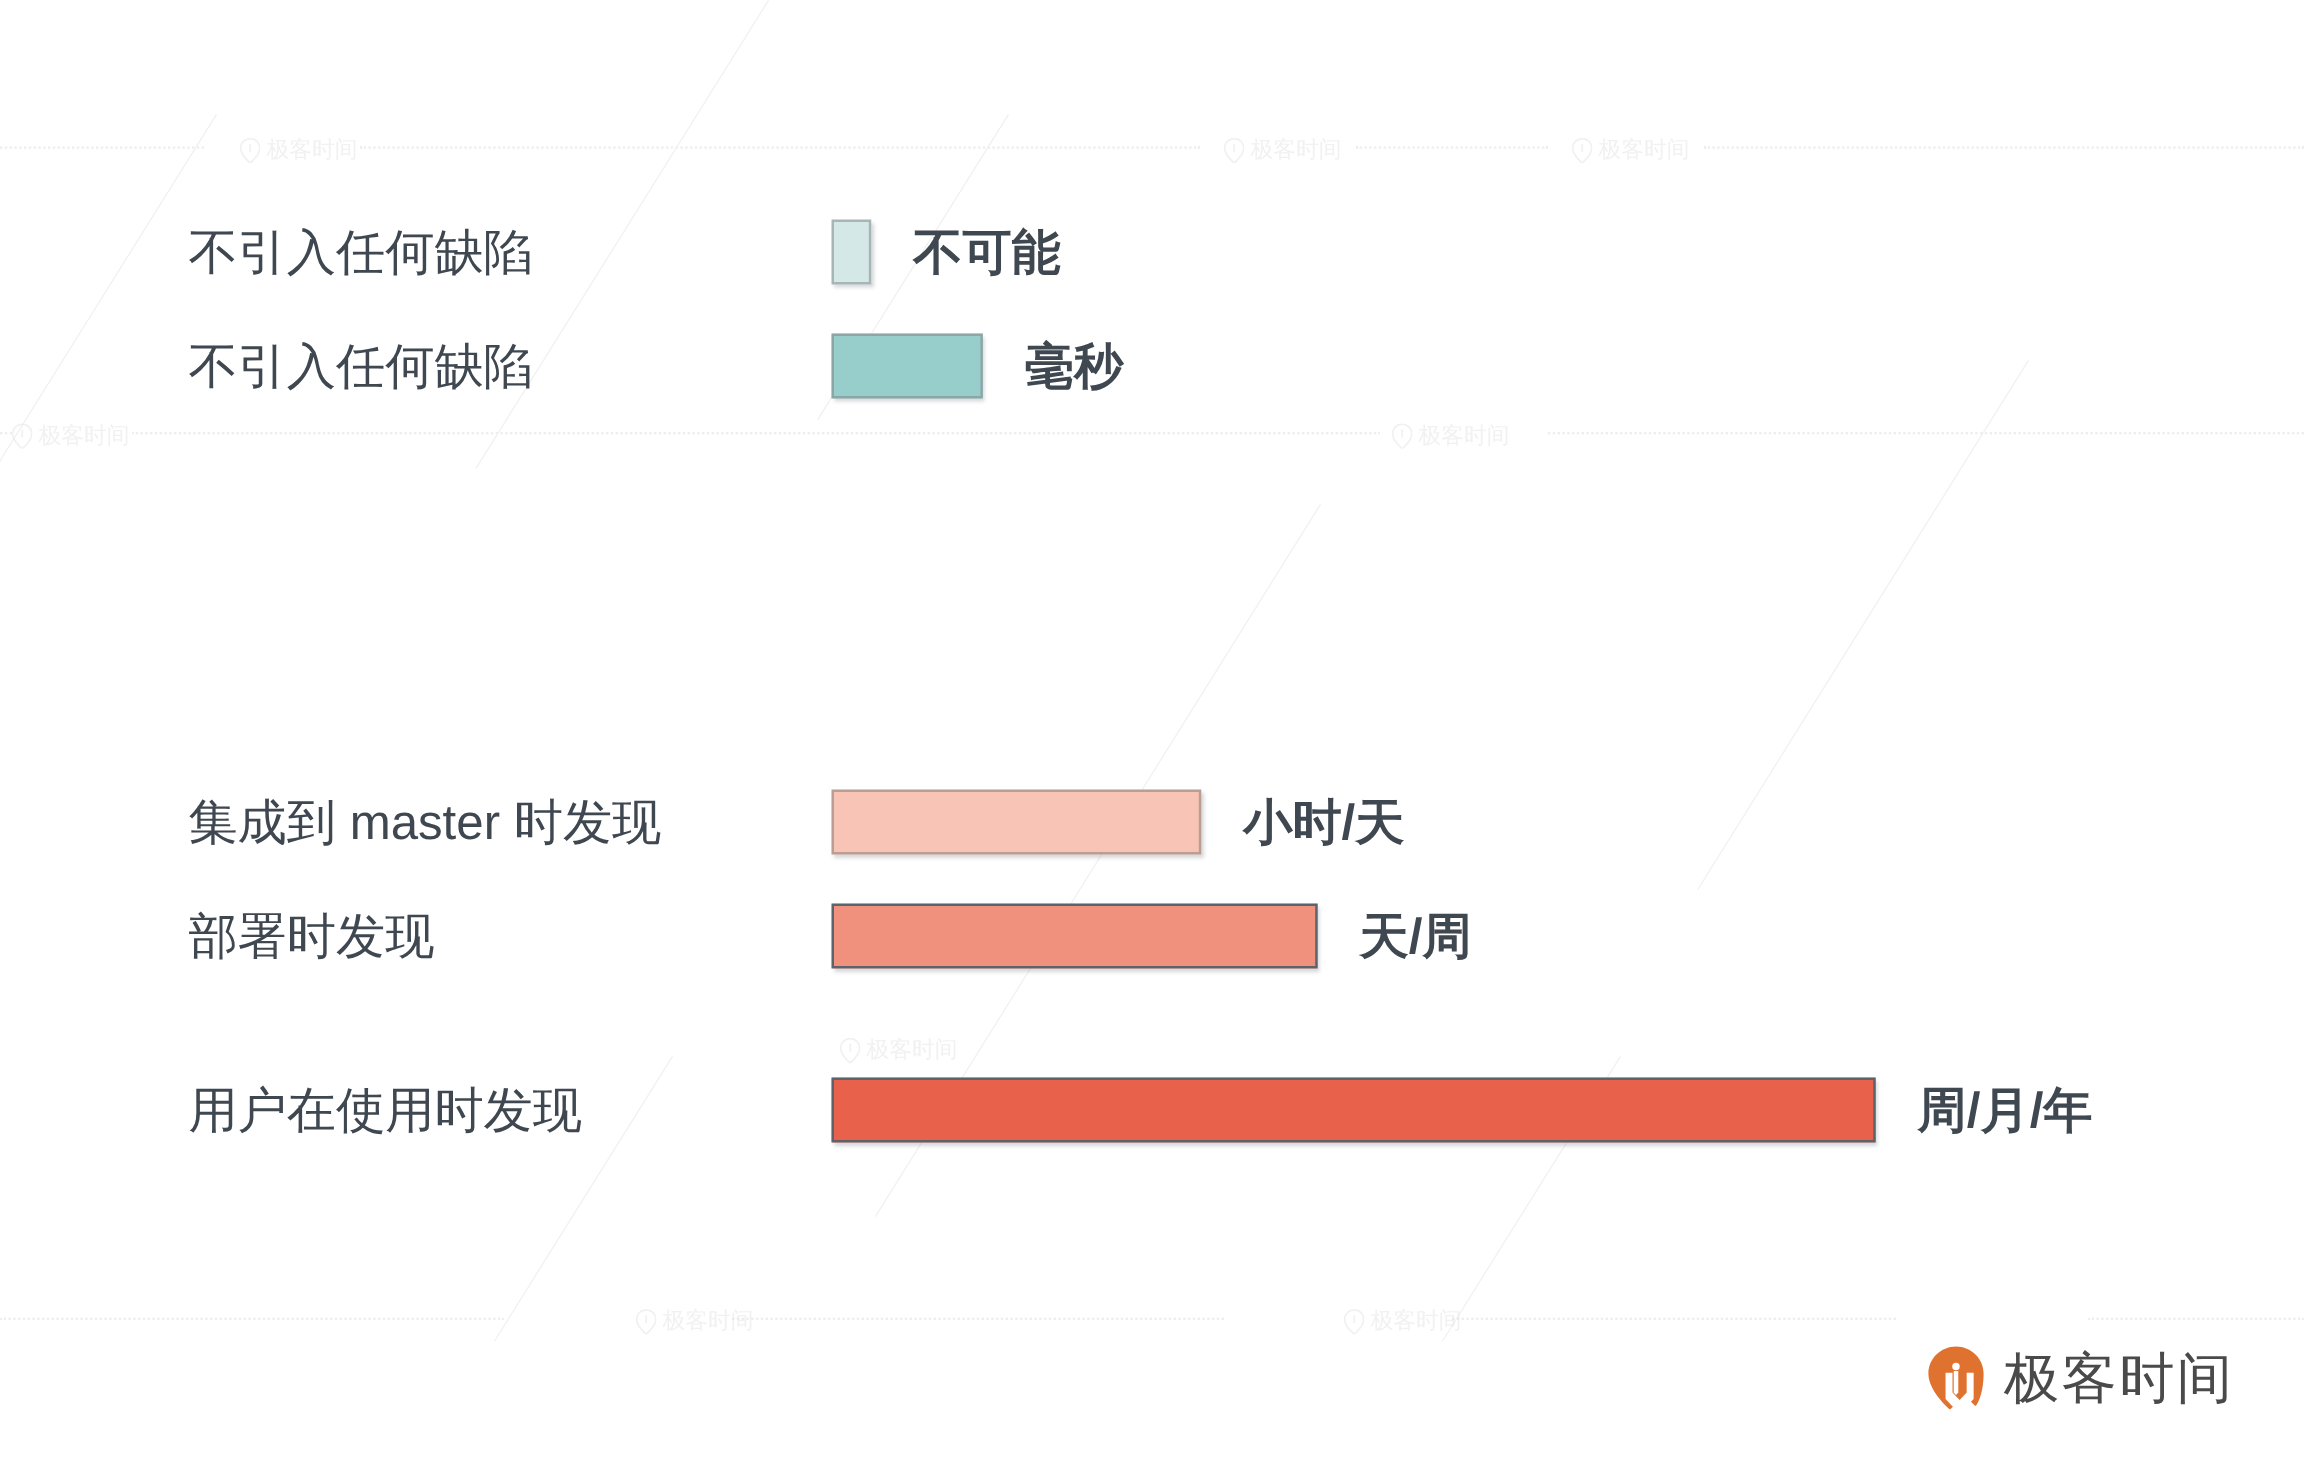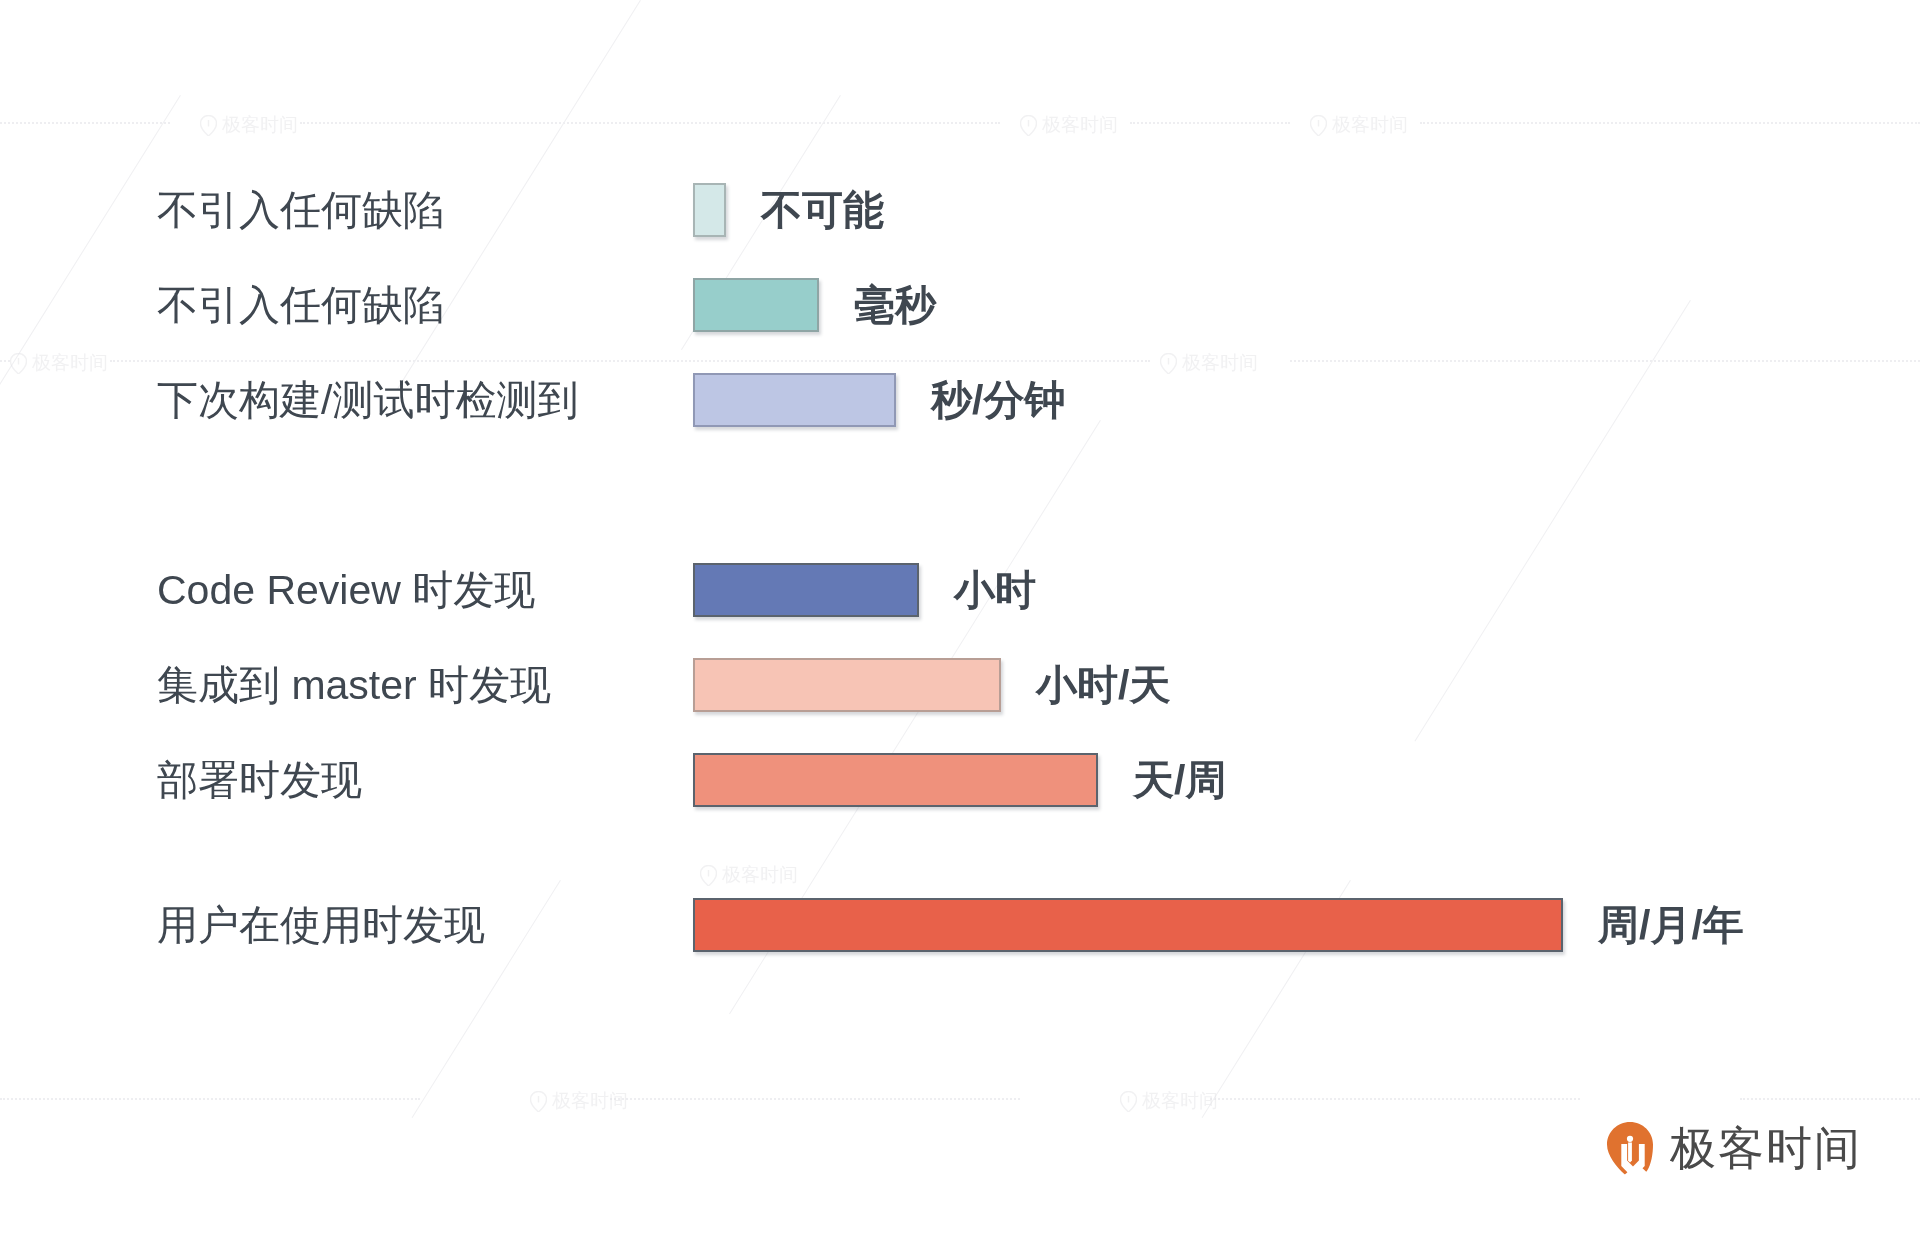--- a/index.html
+++ b/index.html
@@ -231,36 +231,22 @@
   </div>
 
   <div class="row" style="top:269px;">
     <div class="row-label">不引入任何缺陷</div>
     <div class="bar-wrap">
       <div class="bar" style="width:126px; background:#97CECB; border-color:#8FA5A5;"></div>
       <div class="value-label" style="left:161px;">毫秒</div>
     </div>
   </div>
 
-  <div class="row" style="top:364px;">
-    <div class="row-label">下次构建/测试时检测到</div>
-    <div class="bar-wrap">
-      <div class="bar" style="width:203px; background:#BDC6E4; border-color:#9098B5;"></div>
-      <div class="value-label" style="left:238px;">秒/分钟</div>
-    </div>
-  </div>
-
-
-  <div class="row" style="top:554px;">
-    <div class="row-label">Code Review 时发现</div>
-    <div class="bar-wrap">
-      <div class="bar strong" style="width:226px; background:#6479B5;"></div>
-      <div class="value-label" style="left:261px;">小时</div>
-    </div>
-  </div>
+
+
 
   <div class="row" style="top:649px;">
     <div class="row-label">集成到 master 时发现</div>
     <div class="bar-wrap">
       <div class="bar" style="width:308px; background:#F7C4B5; border-color:#B89E95;"></div>
       <div class="value-label" style="left:343px;">小时/天</div>
     </div>
   </div>
 
   <div class="row" style="top:744px;">

